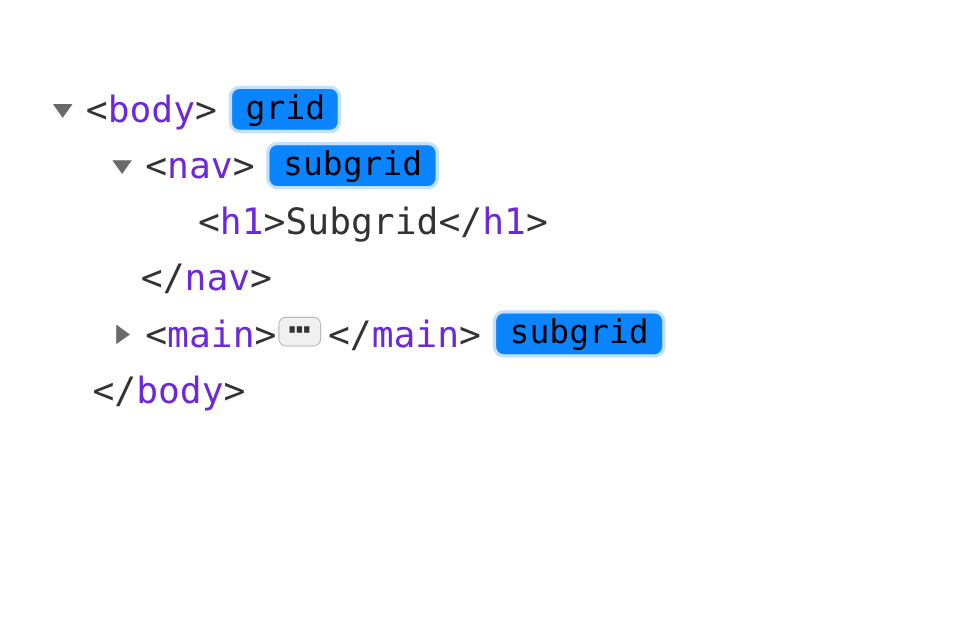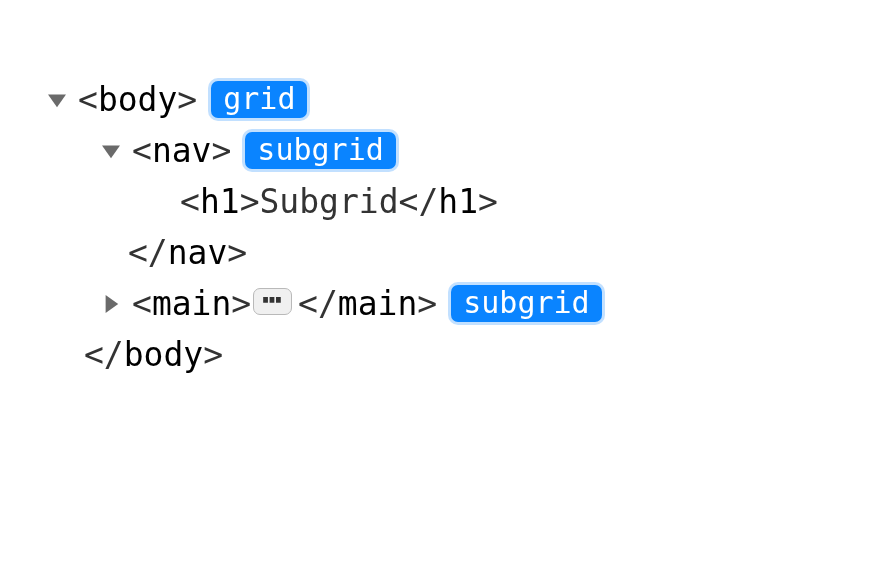--- a/index.html
+++ b/index.html
@@ -27,27 +27,27 @@
       flex-shrink: 0;
       margin-right: 4px;
       color: #6a6a6a;
     }
     .arrow svg { display: block; }
     .indent-1 { margin-left: 54px; }
     .indent-2 { margin-left: 102px; }
     .indent-close-1 { margin-left: 88px; }
     .indent-close-0 { margin-left: 44px; }
     .punct { color: #333333; }
-    .tag { color: #000000; }
+    .tag { color: #6d28d9; }
     .text { color: #333333; }
     .badge {
       display: inline-flex;
       align-items: center;
       background: #0a84ff;
-      color: #ffffff;
+      color: #000000;
       border-radius: 7px;
       padding: 1px 12px;
       margin-left: 14px;
       font-size: 30px;
       box-shadow: 0 0 0 3px rgba(10,132,255,0.25);
       line-height: 1.15;
     }
     .ellipsis {
       display: inline-flex;
       align-items: center;

